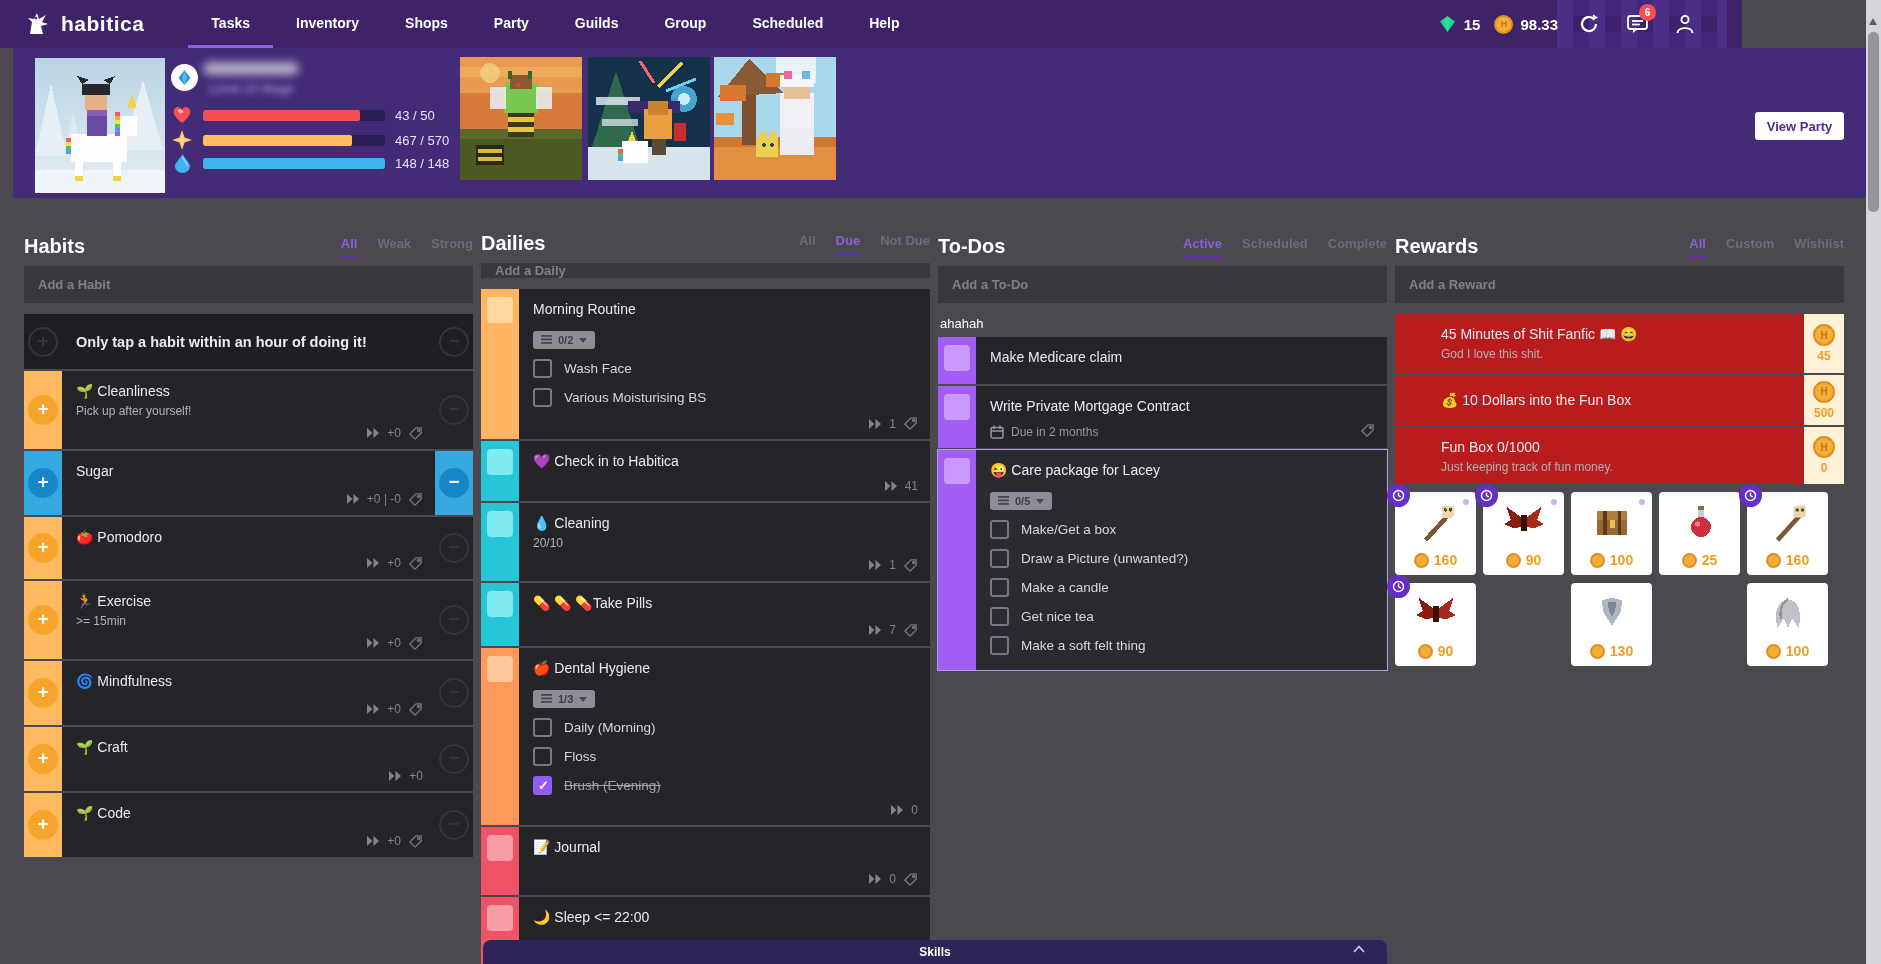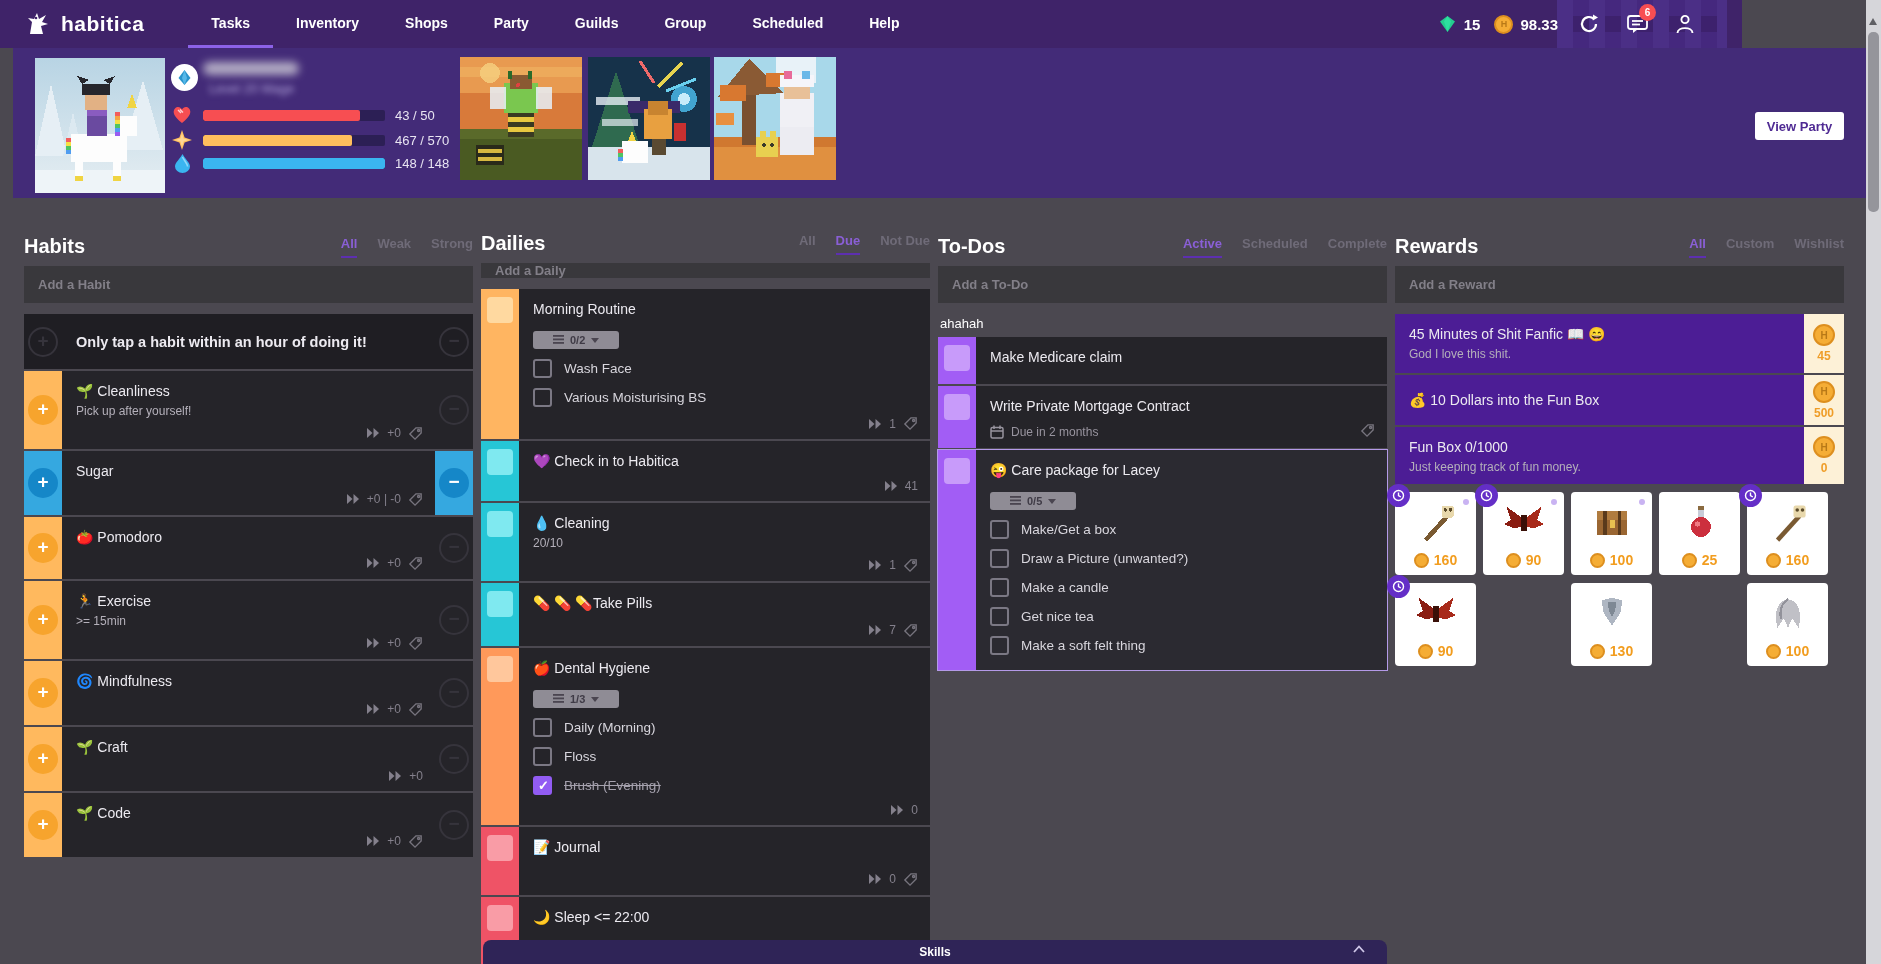--- a/index.html
+++ b/index.html
@@ -79,35 +79,35 @@
   
   .hz { width:38px; flex:none; display:flex; align-items:center; justify-content:center; }
   .hz.fill { background:var(--s); }
   .hbtn { width:30px; height:30px; border-radius:50%; border:none; display:flex; align-items:center;
     justify-content:center; color:#fff; font-size:19px; font-weight:bold; cursor:pointer;
     background:var(--b); line-height:1; padding-bottom:2px; }
   .hbtn.ghost { background:transparent; border:2px solid #36343c; color:#36343c; cursor:default; }
 
   
   .badge-pill { display:inline-flex; align-items:center; gap:6px; background:#8f8c95; color:#3f3b46;
-    font-size:11px; font-weight:bold; border-radius:3px; padding:3px 20px; align-self:flex-start;
+    font-size:11px; font-weight:bold; border-radius:3px; padding:3px 8px; align-self:flex-start;
     margin-top:12px; cursor:pointer; }
   .caret { width:0; height:0; border-left:4px solid transparent; border-right:4px solid transparent;
     border-top:5px solid #4a4550; margin-top:1px; }
   .check-row { display:flex; align-items:center; gap:12px; margin-top:10px; }
   .cb { width:19px; height:19px; flex:none; border:2px solid #7b7884; border-radius:3px; cursor:pointer; }
   .cb.checked { background:#925cf3; border-color:#925cf3; position:relative; }
   .cb.checked::after { content:"✓"; position:absolute; left:3px; top:0px; color:#fff; font-size:13px; font-weight:bold; }
   .check-label { font-size:13.5px; color:#d8d6dd; }
   .check-label.done { text-decoration:line-through; color:#a5a1ad; }
   .due-row { display:flex; align-items:center; gap:7px; margin-top:9px; color:#98949f; font-size:12px; }
   .tag-abs { position:absolute; right:12px; bottom:10px; }
 
   
-  .reward-card { display:flex; background:#4c1d95; position:relative; cursor:pointer; }
+  .reward-card { display:flex; background:#b91c1c; position:relative; cursor:pointer;padding-left:32px; }
   .rbody { flex:1; padding:11px 12px 10px 14px; }
   .ptile { width:40px; flex:none; background:#fdf1d7; display:flex; flex-direction:column;
     align-items:center; justify-content:center; gap:3px; cursor:pointer; }
   .coin { width:22px; height:22px; border-radius:50%; background:#f5ad35; border:2px solid #dd8f1f;
     color:#b87917; font-size:10px; font-weight:bold; display:flex; align-items:center; justify-content:center; }
   .pnum { color:#ef9d28; font-size:12px; font-weight:bold; }
   .shop-row { display:flex; margin-top:8px; }
   .shop-row.r1 { gap:7px; }
   .shop-row.r2 { gap:95px; }
   .shop-card { width:81px; height:83px; background:#fff; border-radius:4px; position:relative;

